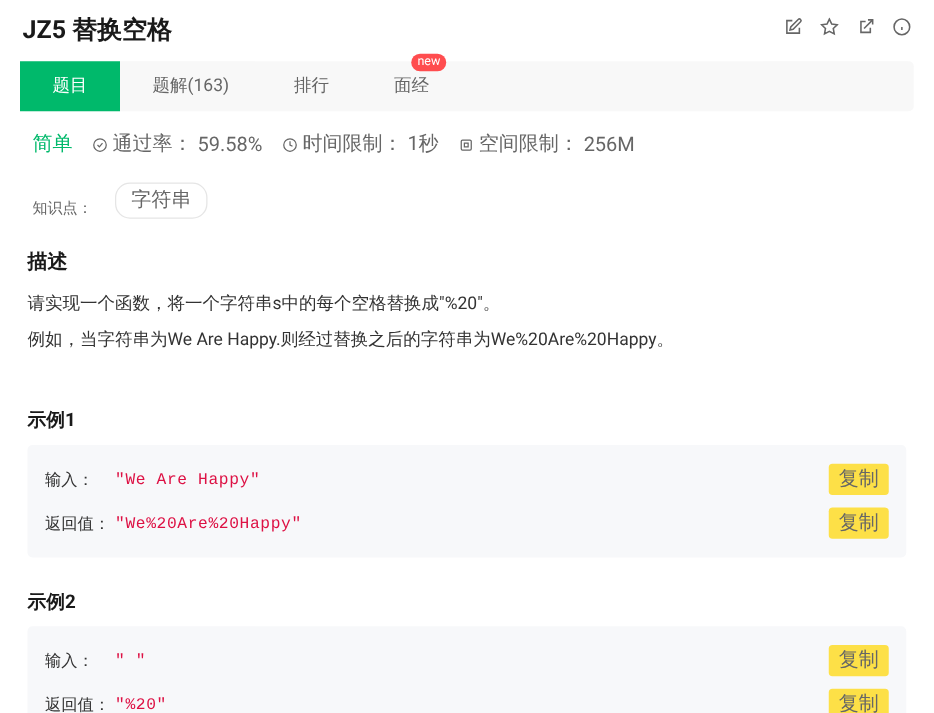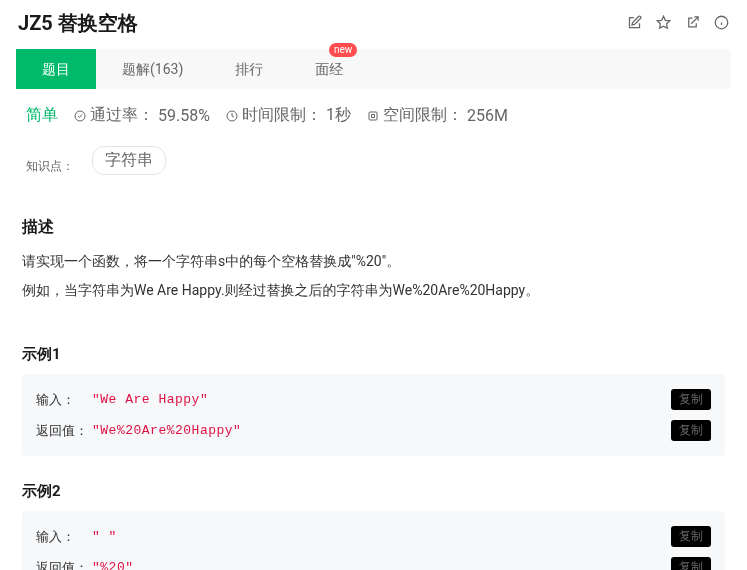--- a/index.html
+++ b/index.html
@@ -101,21 +101,21 @@
       padding: 3px 12px;
       font-size: 16px;
       color: #666;
     }
     .content {
       padding: 8px 22px 20px 22px;
     }
     .section-title {
       font-size: 16px;
       font-weight: 700;
-      margin: 22px 0 10px 0;
+      margin: 4px 0 10px 0;
       color: #1a1a1a;
     }
     .desc {
       font-size: 14px;
       line-height: 1.9;
       color: #333;
     }
     .desc p { margin-bottom: 2px; }
     .gap { height: 14px; }
     .math {
@@ -145,25 +145,25 @@
       color: #333;
       font-family: "Courier New", monospace;
     }
     .example-value {
       flex: 1;
       color: #d14;
       font-family: "Courier New", monospace;
       letter-spacing: 0.5px;
     }
     .copy-btn {
-      background: #000000;
+      background: #fde047;
       border: none;
       border-radius: 3px;
       padding: 2px 8px;
-      font-size: 12px;
+      font-size: 16px;
       color: #666;
       cursor: pointer;
     }
   </style>
 </head>
 <body>
 
 <div class="header">
   <div class="title">JZ5 替换空格</div>
   <div class="header-icons">

